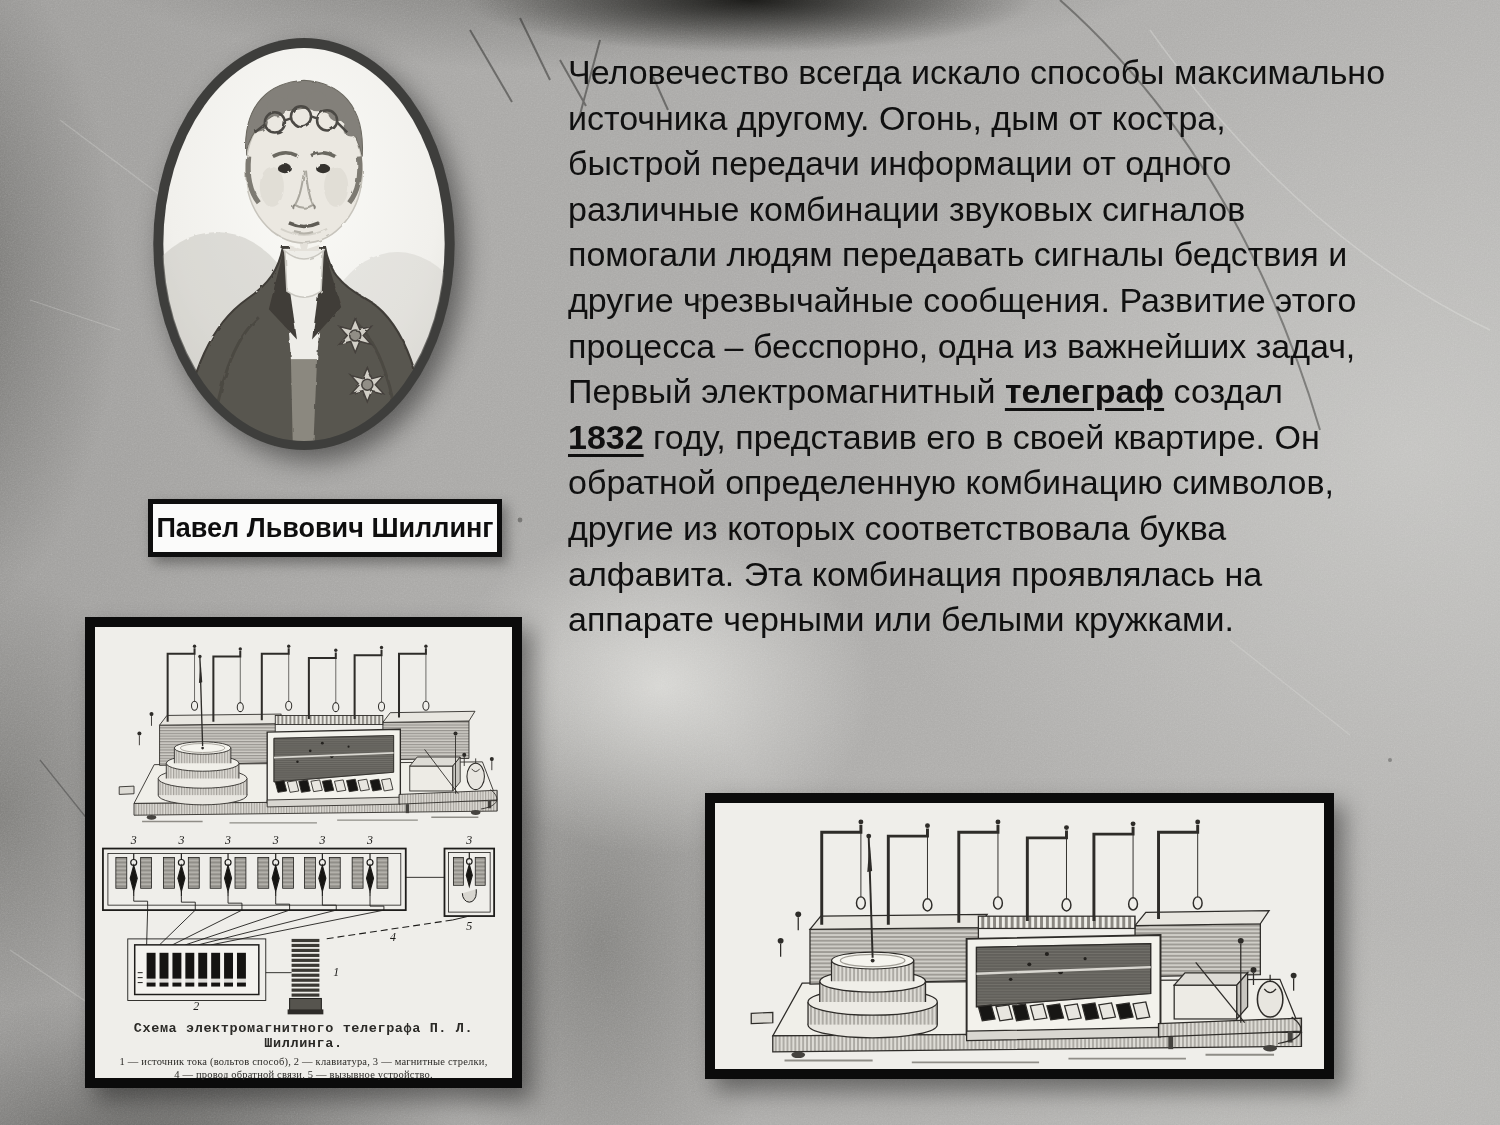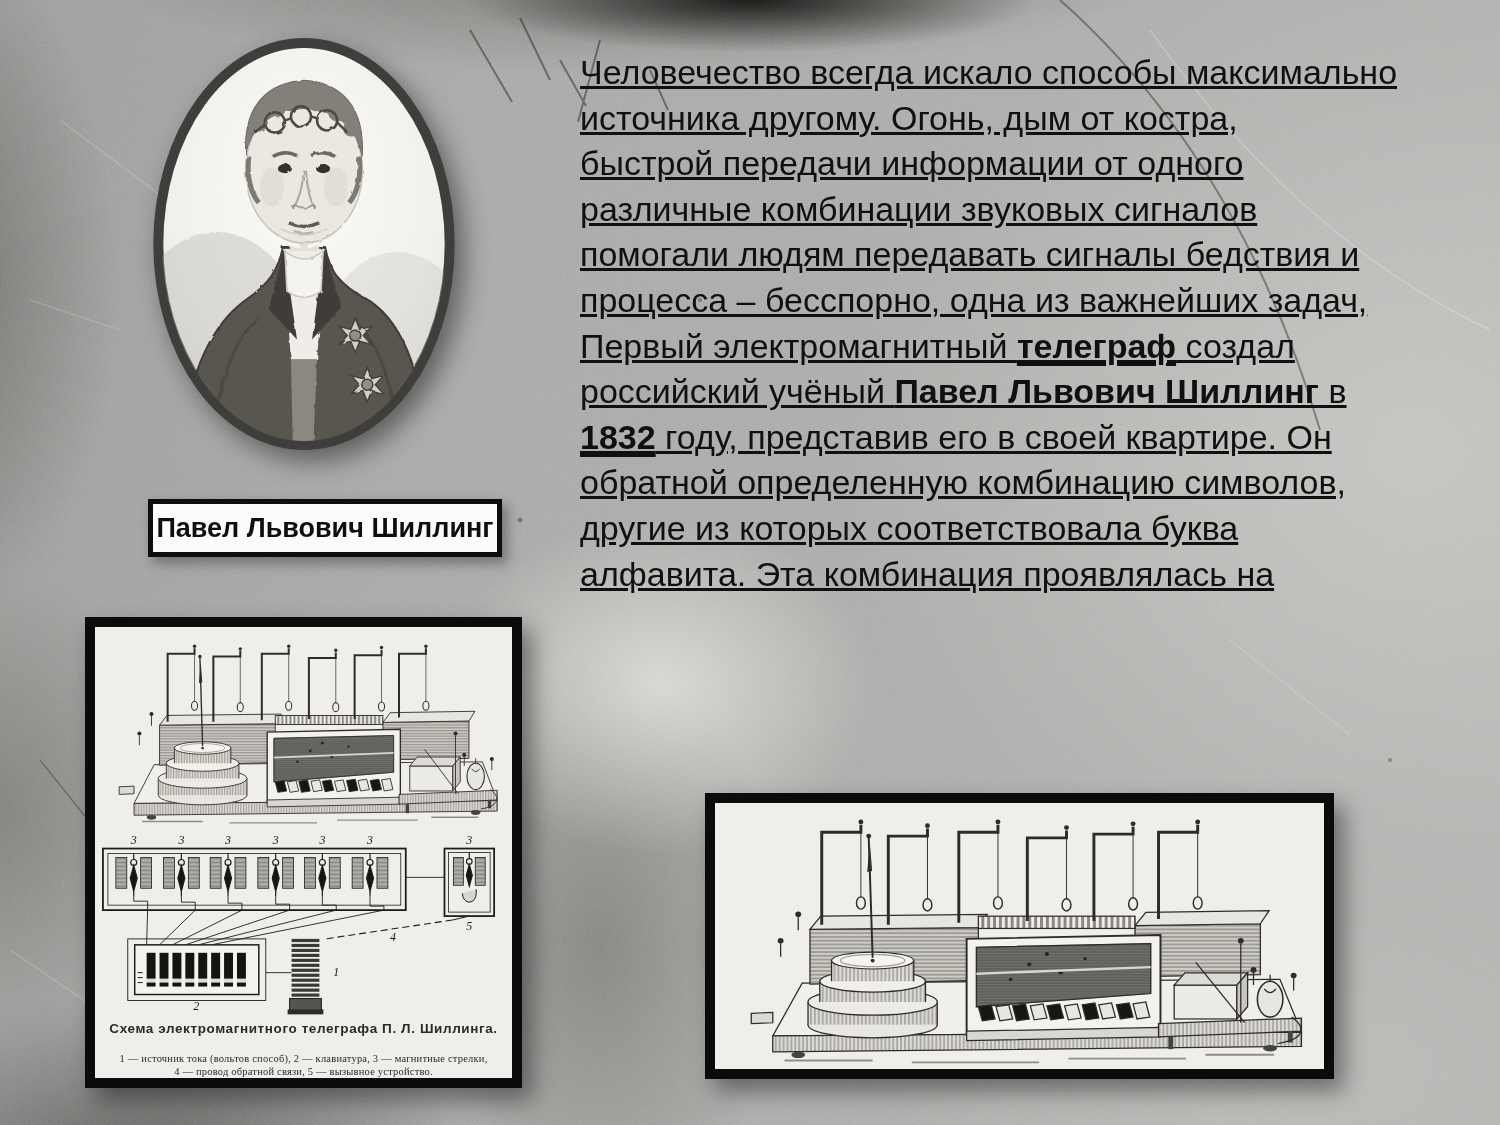--- a/index.html
+++ b/index.html
@@ -38,24 +38,24 @@
     position:absolute;background:#efeeea;border:10px solid #0b0b0b;box-sizing:border-box;
     box-shadow:10px 12px 22px rgba(0,0,0,0.42);
   }
   .frame-left{left:85px;top:617px;width:437px;height:471px;}
   .frame-right{left:705px;top:793px;width:629px;height:286px;display:flex;align-items:center;justify-content:center;}
   .frame-left .dev-small{position:absolute;left:0;top:6px;width:417px;height:194px;}
   .frame-left .scheme{position:absolute;left:0;top:206px;width:417px;height:185px;}
   .frame-right .dev-large{width:607px;height:264px;}
 
   .scheme-caption{position:absolute;left:0;right:0;top:394px;text-align:center;color:#2b2a27;}
-  .scheme-title{font-family:Liberation Sans, sans-serif;font-weight:bold;font-size:13.5px;letter-spacing:0.6px;margin-bottom:16px;}
+  .scheme-title{font-family:Liberation Mono, monospace;font-weight:bold;font-size:13.5px;letter-spacing:0.6px;margin-bottom:4px;}
   .scheme-legend{font-family:Liberation Serif, serif;font-size:10.5px;line-height:13px;letter-spacing:0.2px;}
 
-  .body-text{position:absolute;left:580px;top:50px;width:898px;color:#101010;text-decoration:underline;}
+  .body-text{position:absolute;left:568px;top:50px;width:898px;color:#101010;}
   .t-line{font-size:34px;line-height:45.6px;white-space:nowrap;}
   .seg-b{font-weight:bold;}
   .seg-bu{font-weight:bold;text-decoration:underline;text-decoration-thickness:3px;text-underline-offset:5px;}
 
   .sch-num{font-family:"Liberation Serif",serif;font-style:italic;font-size:12px;fill:#1d1c1a;text-anchor:middle;}
 </style>
 </head>
 <body>
 
 <div class="slide">
@@ -435,22 +435,23 @@
       <use href="#dev"></use>
     </svg>
   </div>
 
   <div class="body-text">
       <div class="t-line"><span>Человечество всегда искало способы максимально</span></div>
       <div class="t-line"><span>источника другому. Огонь, дым от костра,</span></div>
       <div class="t-line"><span>быстрой передачи информации от одного</span></div>
       <div class="t-line"><span>различные комбинации звуковых сигналов</span></div>
       <div class="t-line"><span>помогали людям передавать сигналы бедствия и</span></div>
+      <div class="t-line"><span>другие чрезвычайные сообщения. Развитие этого</span></div>
       <div class="t-line"><span>процесса – бесспорно, одна из важнейших задач,</span></div>
       <div class="t-line"><span>Первый электромагнитный </span><span class="seg-bu">телеграф</span><span> создал</span></div>
-      <div class="t-line"><span>российский учёный </span><span class="seg-b">Павел Львович Шиллинг</span><span> в</span></div>
       <div class="t-line"><span class="seg-bu">1832</span><span> году, представив его в своей квартире. Он</span></div>
       <div class="t-line"><span>обратной определенную комбинацию символов,</span></div>
       <div class="t-line"><span>другие из которых соответствовала буква</span></div>
       <div class="t-line"><span>алфавита. Эта комбинация проявлялась на</span></div>
+      <div class="t-line"><span>аппарате черными или белыми кружками.</span></div>
     </div>
 
 </div>
 
 </body></html>

